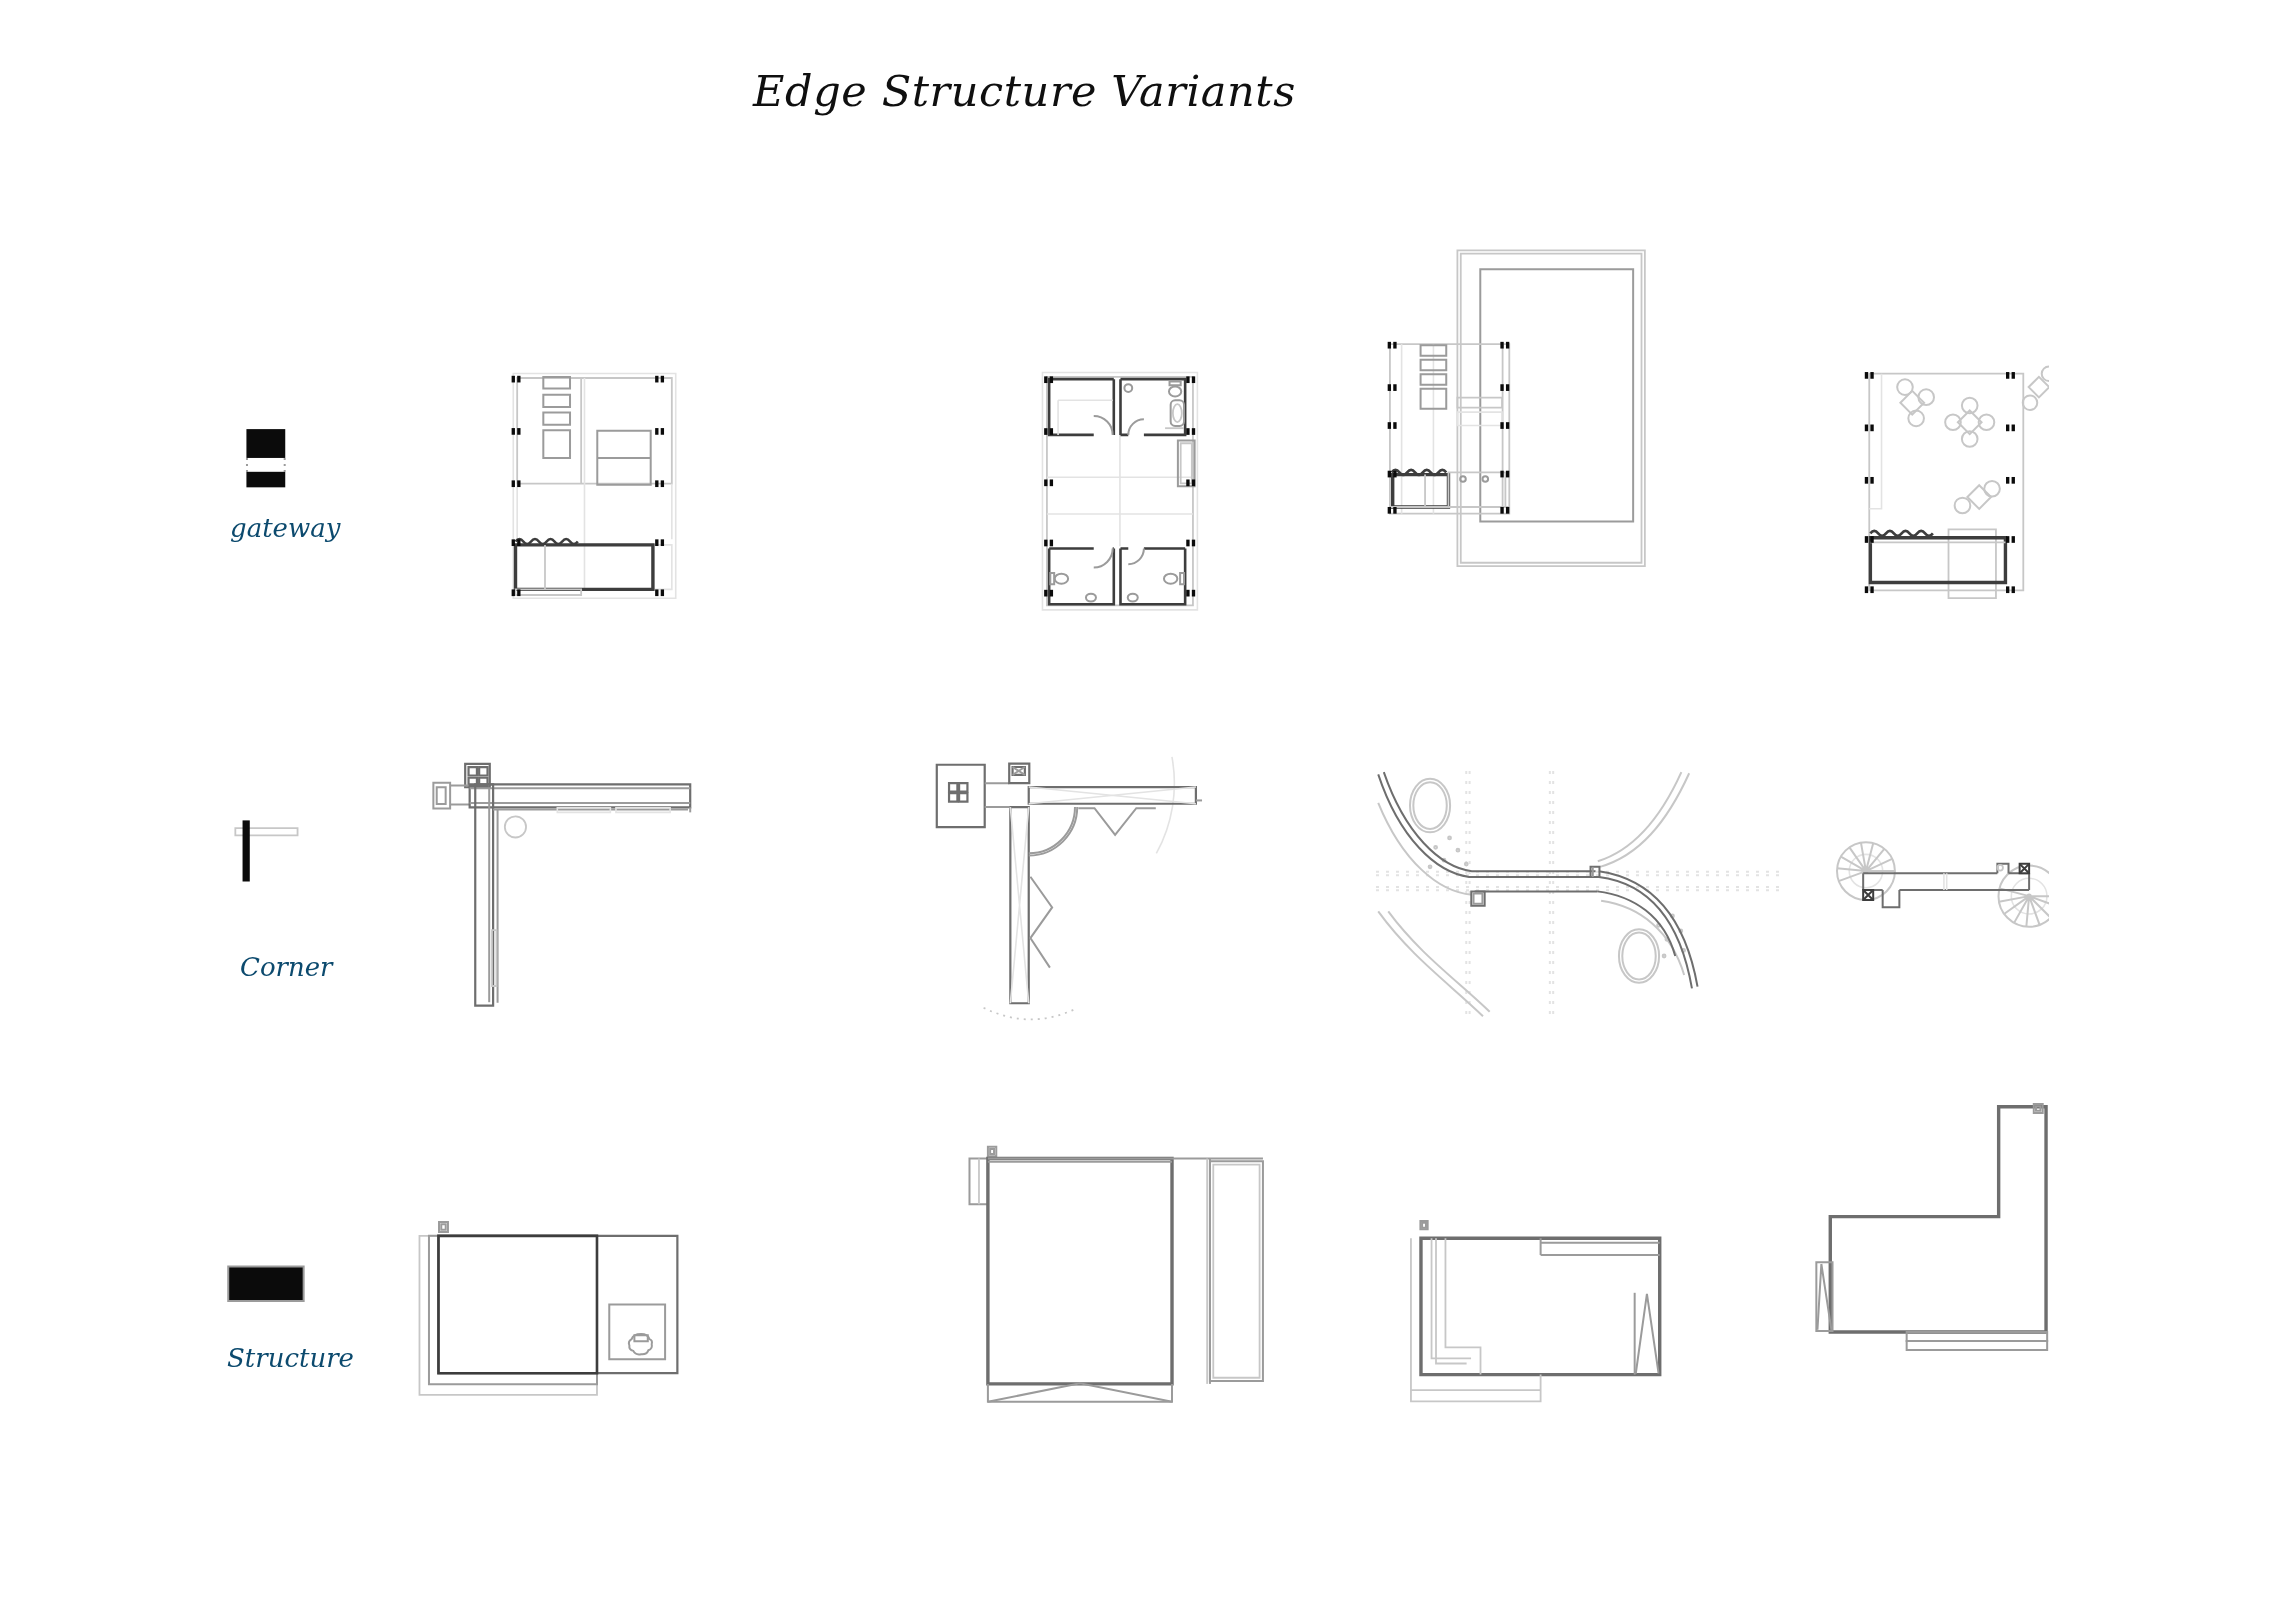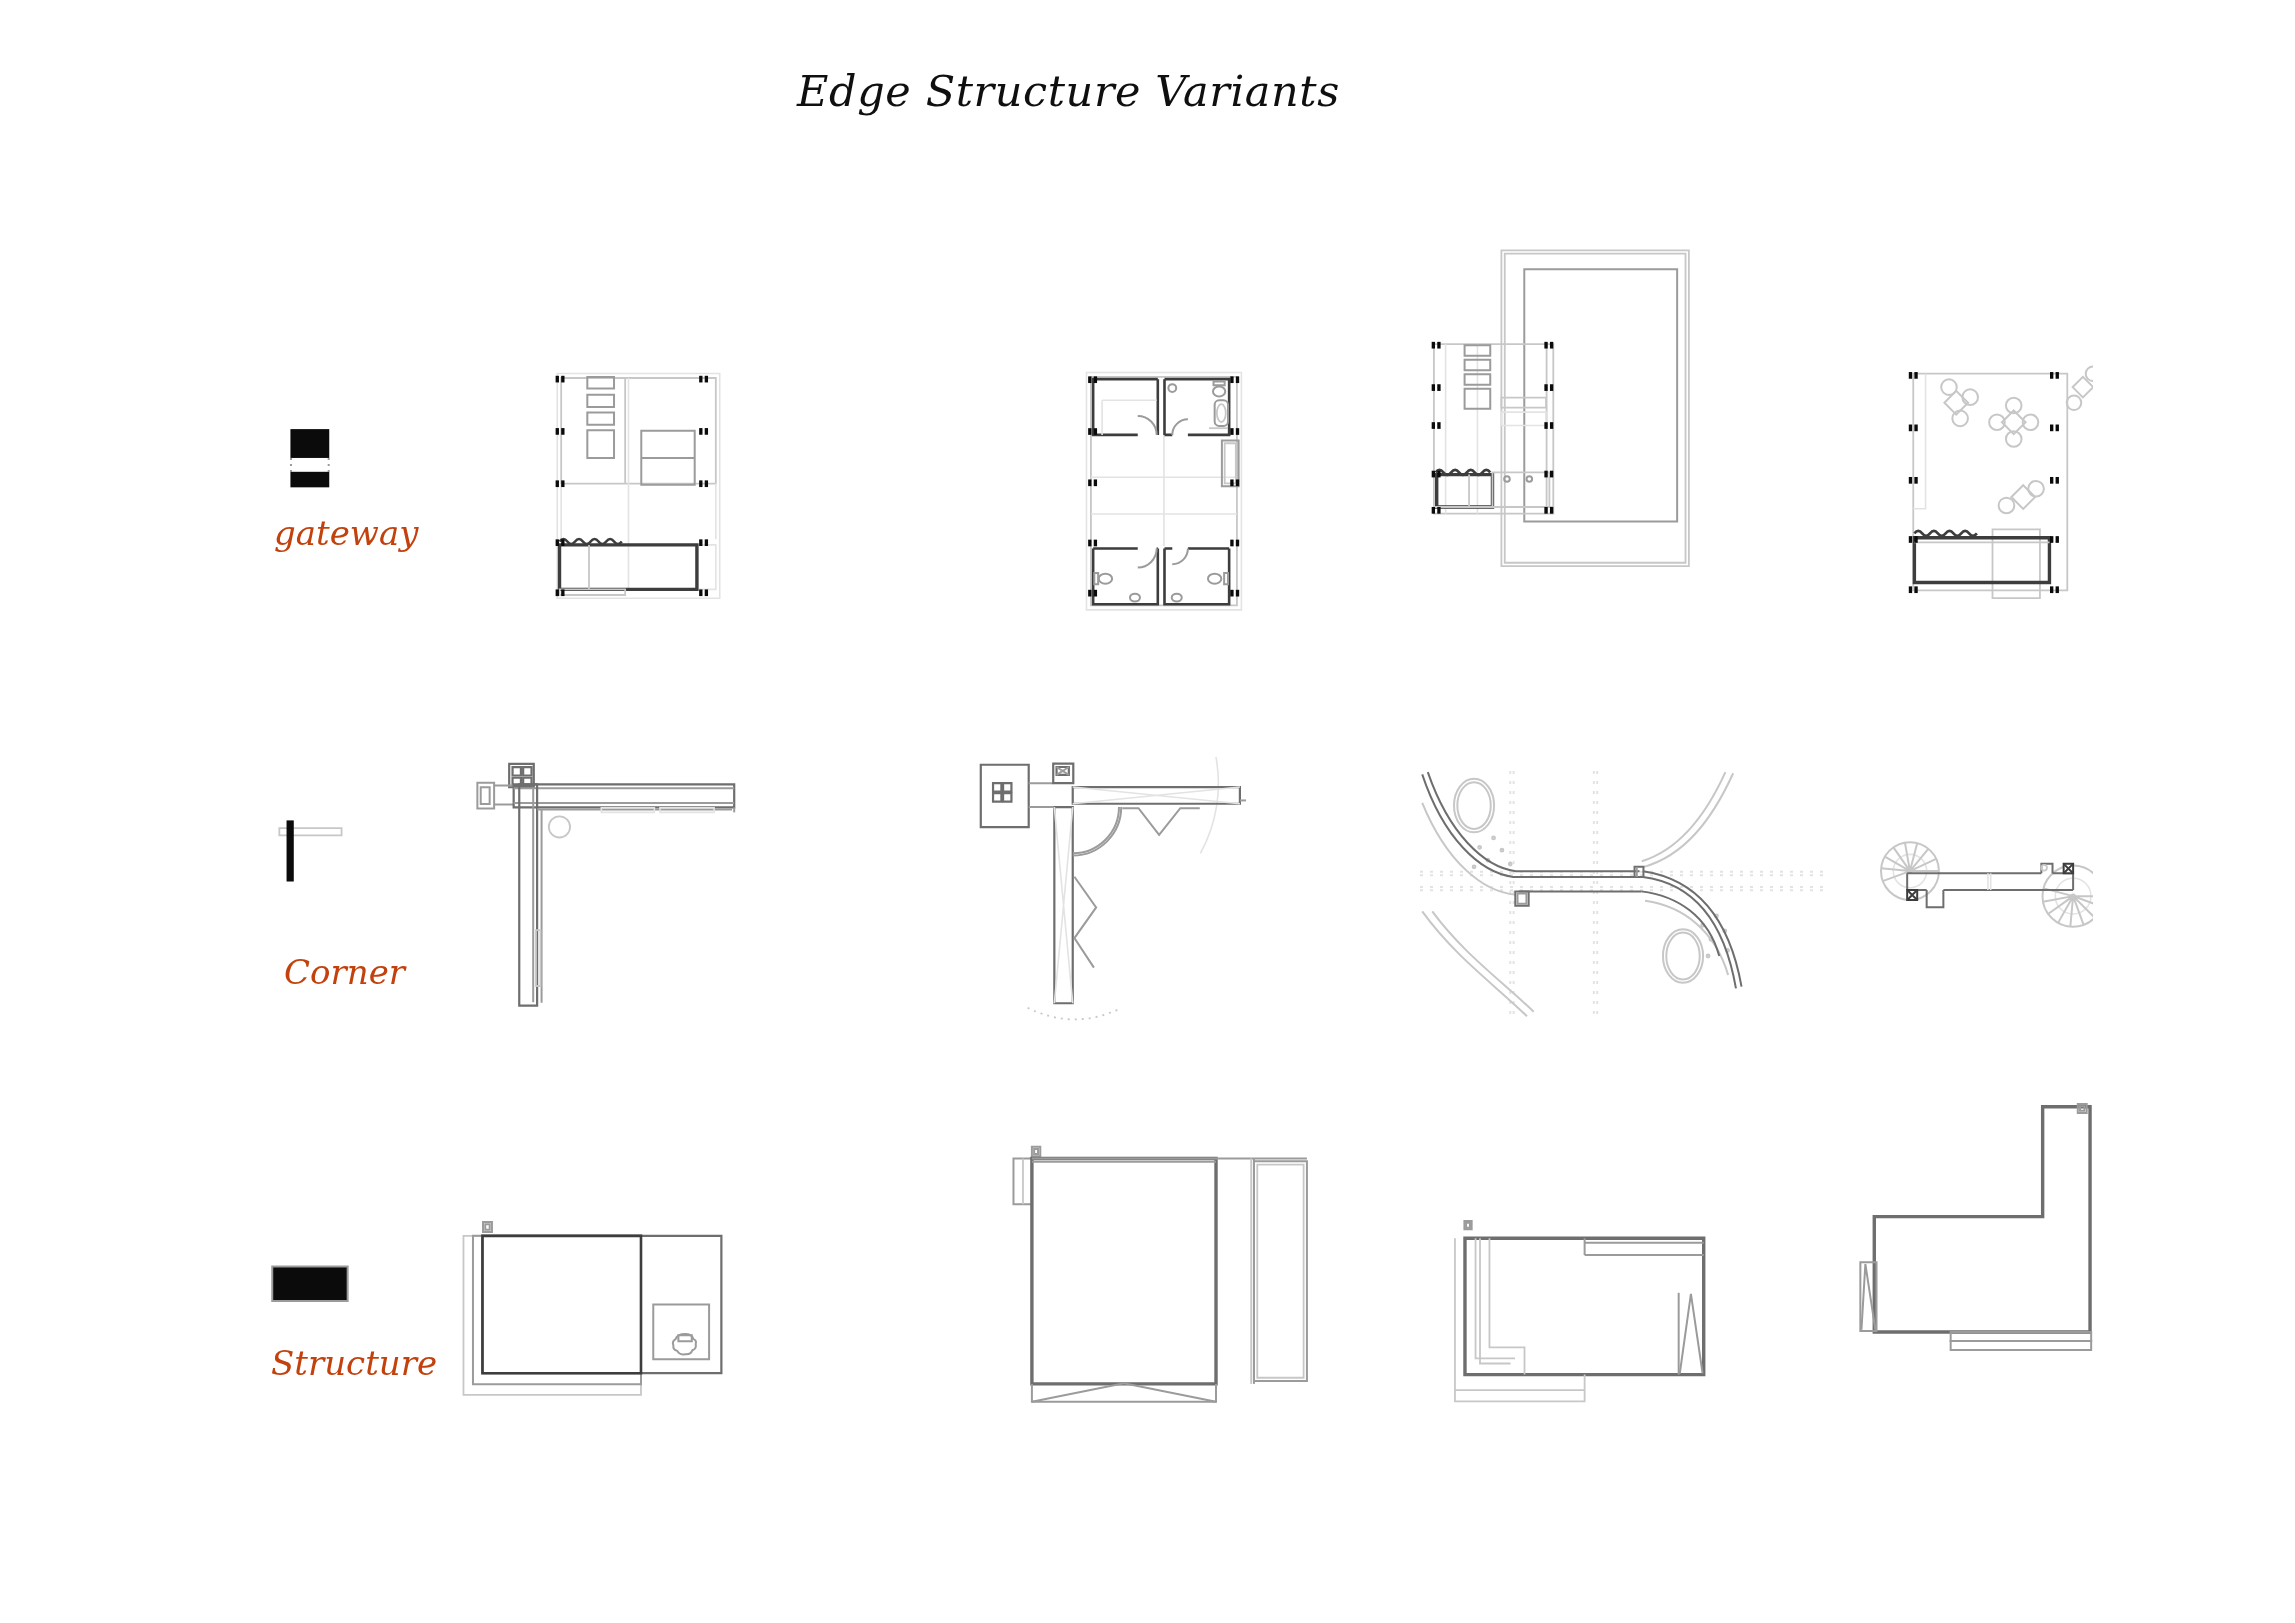--- a/index.html
+++ b/index.html
@@ -1,21 +1,21 @@
 <!DOCTYPE html>
 <html style="font-size:9px"><head>
 <meta charset="utf-8">
 <style>
   html,body{margin:0;padding:0;background:#ffffff;}
   .page{position:relative;width:2049px;height:1623px;background:#ffffff;overflow:hidden;
-        font-family:"DejaVu Serif","Liberation Serif",serif;margin-left:44px;}
+        font-family:"DejaVu Serif","Liberation Serif",serif;}
   .abs{position:absolute;}
   .title{left:0;top:66px;width:100%;text-align:center;font-style:italic;
          font-size:43px;color:#0f0f0f;letter-spacing:0.6px;}
-  .rowlabel{font-style:italic;font-size:34px;color:#c2410c;}
+  .rowlabel{font-style:italic;font-size:26px;color:#0c4a6e;}
   
   .d *{fill:none;stroke-width:2;vector-effect:non-scaling-stroke;}
   .s1{stroke:#e3e3e3;stroke-width:1.6;}
   .s2{stroke:#c7c7c7;stroke-width:1.8;}
   .s3{stroke:#9b9b9b;stroke-width:2;}
   .s4{stroke:#6e6e6e;stroke-width:2.2;}
   .s5{stroke:#3d3d3d;stroke-width:2.6;}
   .t3{stroke-width:3.4;}
   .blk{fill:#0b0b0b;stroke:none;}
   .wht{fill:#ffffff;}

